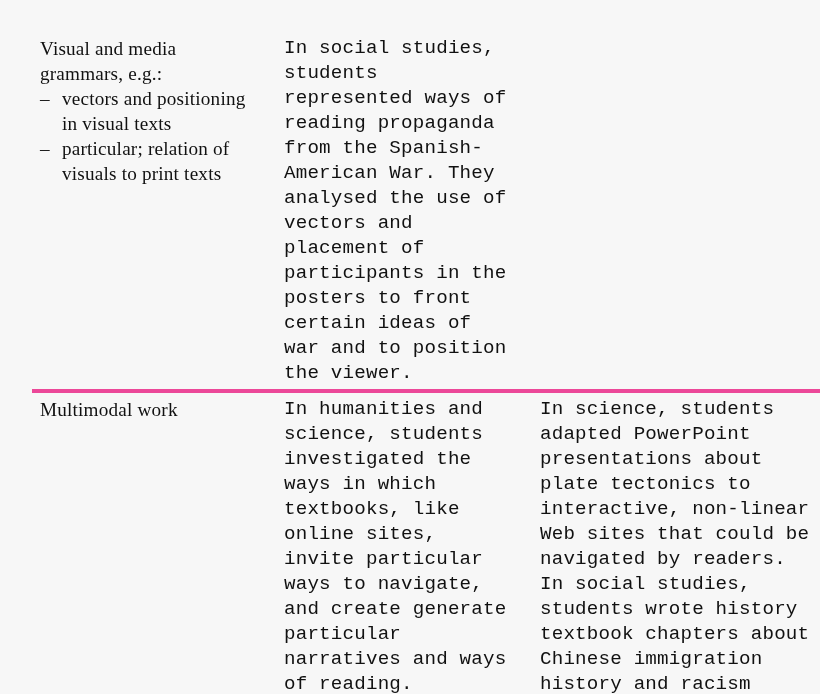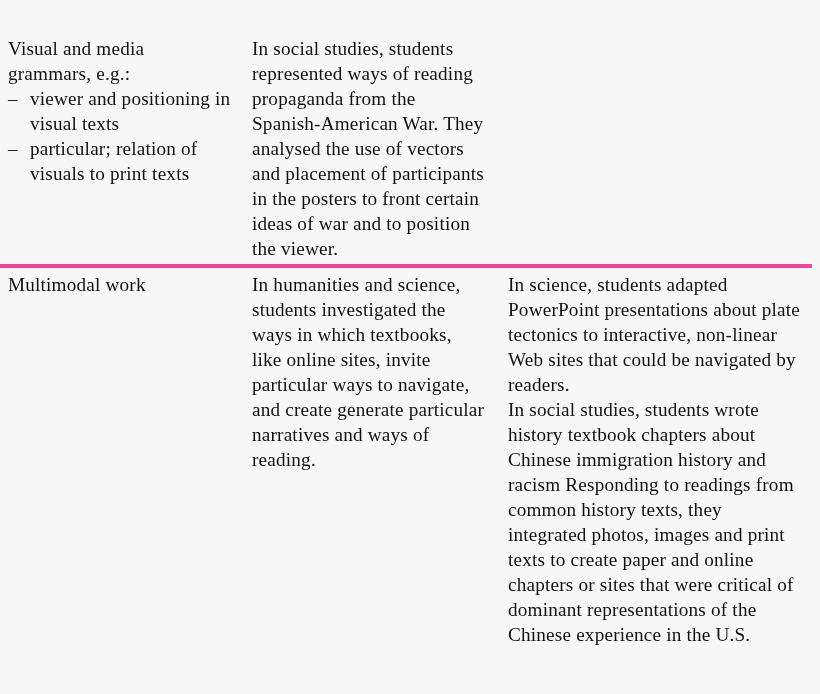--- a/index.html
+++ b/index.html
@@ -15,20 +15,21 @@
     color: #111111;
     overflow: hidden;
   }
 
   .page {
     position: relative;
     width: 820px;
     height: 694px;
     box-sizing: border-box;
     padding-top: 36px;
+    padding-left: 32px;
   }
 
   .tbl {
     width: 812px;
     border-collapse: collapse;
     table-layout: fixed;
   }
 
   .tbl col.c1 { width: 244px; }
   .tbl col.c2 { width: 254px; }
@@ -53,20 +54,21 @@
   
   tr.row-sep > td {
     border-top: 4px solid #ec4899;
   }
 
   tr.row1 > td { padding-bottom: 3px; }
   tr.row2 > td { padding-top: 4px; padding-bottom: 10px; }
 
   p.para {
     margin: 0;
+    font-family: Liberation Mono, monospace;
   }
   p.para + p.para {
   }
 
   .lead {
     margin: 0;
   }
 
   ul.dash-list {
     list-style: none;
@@ -102,21 +104,21 @@
     <tbody>
 
       <tr class="row1">
 
         <td class="col1">
           <div class="cell-inner">
             <p class="lead">Visual and media grammars, e.g.:</p>
             <ul class="dash-list">
               <li>
                 <span class="dash">–</span>
-                <span>viewer and positioning in visual texts</span>
+                <span>vectors and positioning in visual texts</span>
               </li>
               <li>
                 <span class="dash">–</span>
                 <span>particular; relation of visuals to print texts</span>
               </li>
             </ul>
           </div>
         </td>
 
         <td class="col2">

